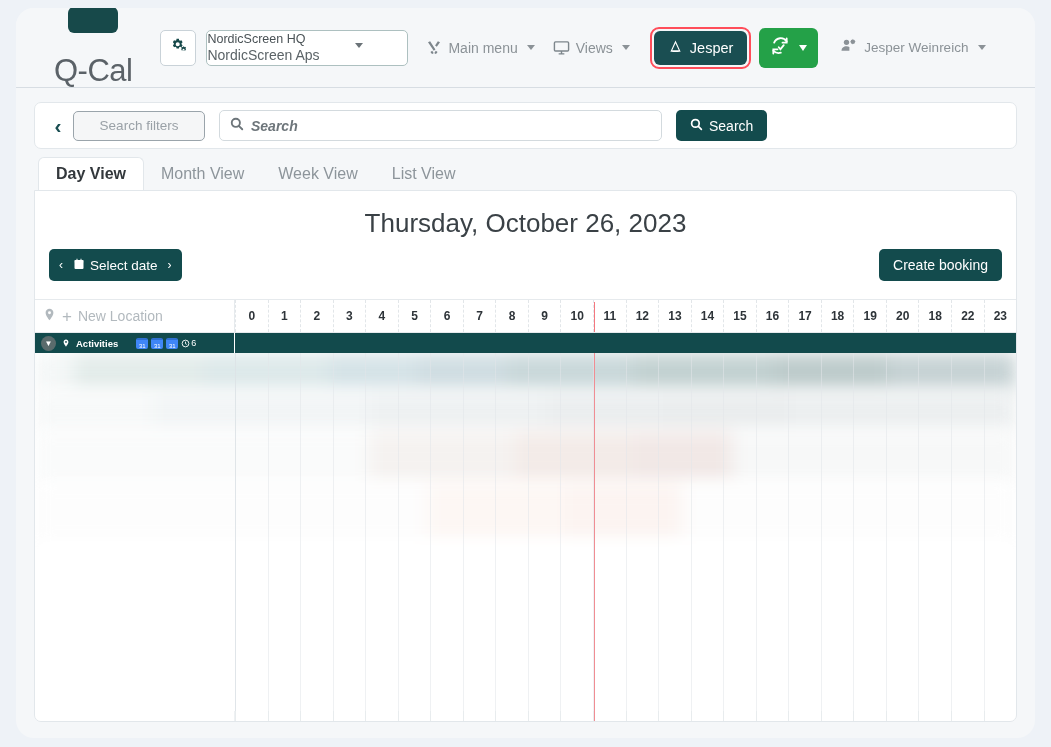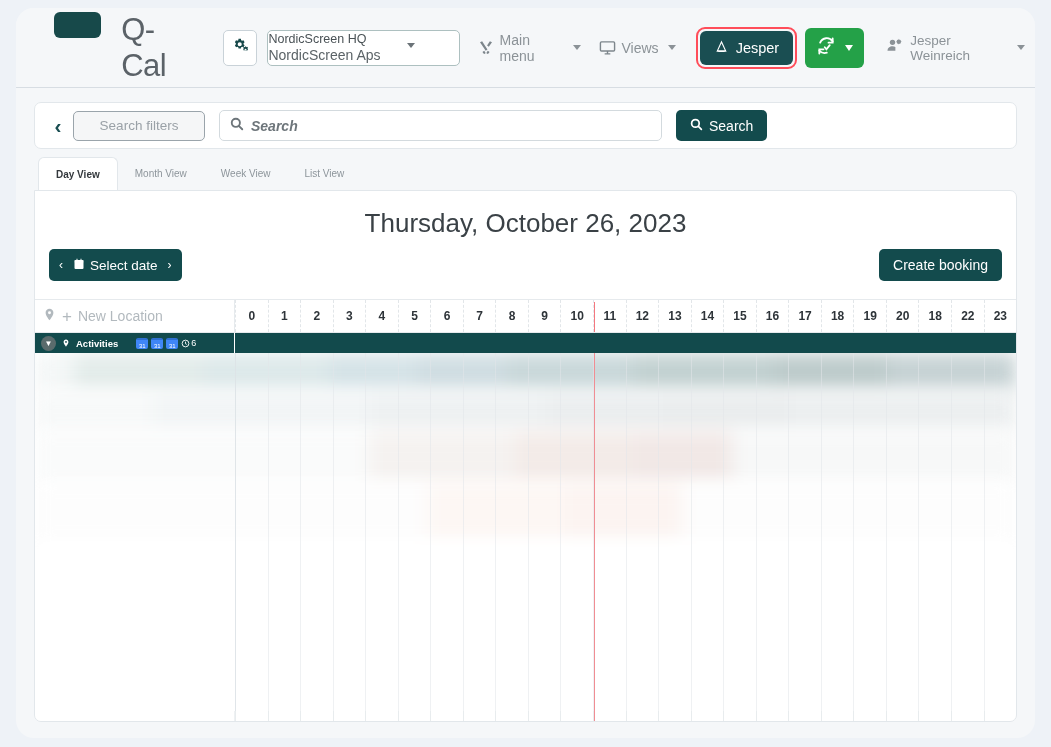--- a/index.html
+++ b/index.html
@@ -28,21 +28,21 @@
     position: relative;
     height: 80px;
     background: #f5f7f9;
     border-bottom: 1px solid #d7dde3;
     display: flex;
     align-items: center;
     padding-left: 38px;
     padding-right: 10px;
   }
 
-  .brand { display: flex; gap: 20px; }
+  .brand { display: flex; align-items: center; gap: 20px; flex-direction: column; }
   .brand-mark {
     width: 50px; height: 26px;
     background: #17494a;
     border-radius: 6px;
   }
   .brand-name {
     font-size: 31px;
     color: #5b6268;
     letter-spacing: -0.5px;
     font-weight: 400;
@@ -206,21 +206,21 @@
     display: flex;
     align-items: flex-end;
     height: 33px;
     margin-top: 8px;
     padding-left: 4px;
   }
   .tab {
     height: 33px;
     padding: 0 17px;
     display: flex; align-items: center;
-    font-size: 10px;
+    font-size: 16px;
     color: #8d959b;
   }
   .tab.active {
     background: #ffffff;
     border: 1px solid #e2e7eb;
     border-bottom: none;
     border-radius: 6px 6px 0 0;
     color: #33383c;
     font-weight: bold;
   }

